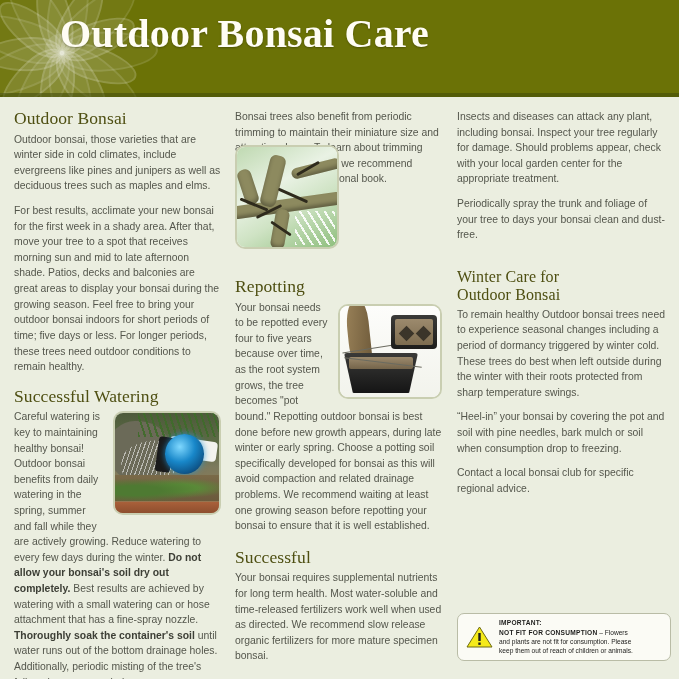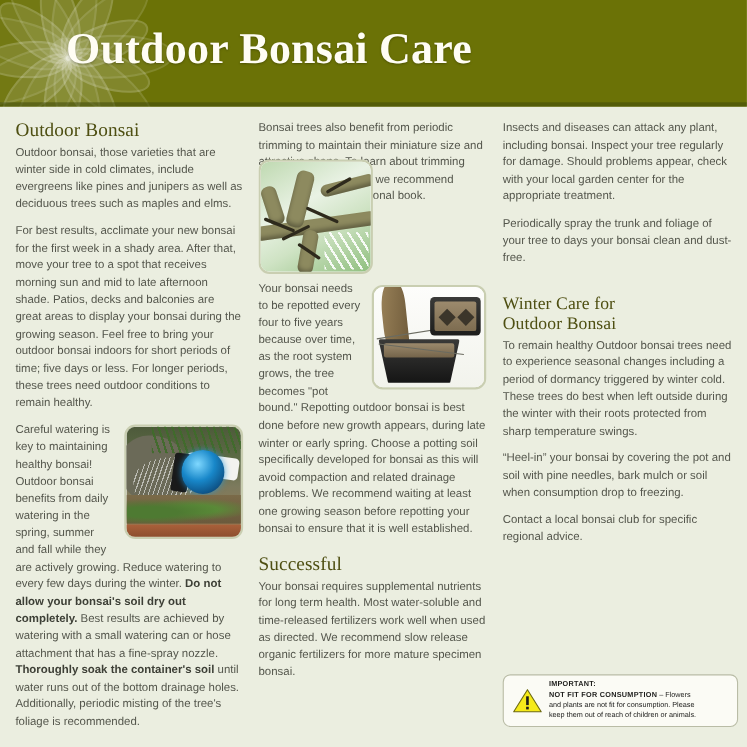--- a/index.html
+++ b/index.html
@@ -64,21 +64,21 @@
     position: absolute;
     left: 50%; top: 50%;
     width: 30px; height: 30px;
     margin: -15px 0 0 -15px;
     border-radius: 50%;
     background: rgba(255,255,255,0.13);
   }
   .header-title {
     position: absolute;
     left: 60px;
-    top: 20px;
+    top: 10px;
     font-family: "Liberation Serif", serif;
     font-size: 40px;
     font-weight: bold;
     color: #fffdf4;
     letter-spacing: .2px;
     text-shadow: 0 1px 2px rgba(0,0,0,.28);
     white-space: nowrap;
   }
 
   
@@ -262,20 +262,21 @@
 </div>
 
 <div class="columns">
 
   <div class="col col-left">
 
     <h2 class="section">Outdoor Bonsai</h2>
     <p class="body">Outdoor bonsai, those varieties that are winter side in cold climates, include evergreens like pines and junipers as well as deciduous trees such as maples and elms.</p>
     <p class="body">For best results, acclimate your new bonsai for the first week in a shady area. After that, move your tree to a spot that receives morning sun and mid to late afternoon shade. Patios, decks and balconies are great areas to display your bonsai during the growing season. Feel free to bring your outdoor bonsai indoors for short periods of time; five days or less. For longer periods, these trees need outdoor conditions to remain healthy.</p>
 
+    <h2 class="section" style="margin-top:12px">Successful Watering</h2>
     <div class="photo photo-water">
       <div class="photo-inner art-water">
         <div class="rock"></div>
         <div class="needles"></div>
         <div class="spray"></div>
         <div class="nozzle-body"></div>
         <div class="nozzle-ring"></div>
         <div class="nozzle-ball"></div>
         <div class="moss"></div>
         <div class="rim"></div>
@@ -302,20 +303,21 @@
           <div class="wire w1"></div>
           <div class="wire w2"></div>
           <div class="wire w3"></div>
           <div class="wire w4"></div>
           <div class="wire w5"></div>
           <div class="leaf"></div>
         </div>
       </div>
     </div>
 
+    <h2 class="section" style="margin-top:22px; clear:both">Repotting</h2>
     <div class="photo photo-repot">
       <div class="photo-inner art-repot">
         <div class="trunk"></div>
         <div class="pot"></div>
         <div class="soil"></div>
         <div class="wirex x1"></div>
         <div class="wirex x2"></div>
         <div class="inset">
           <div class="inset-in"></div>
           <div class="screen s1"></div>

